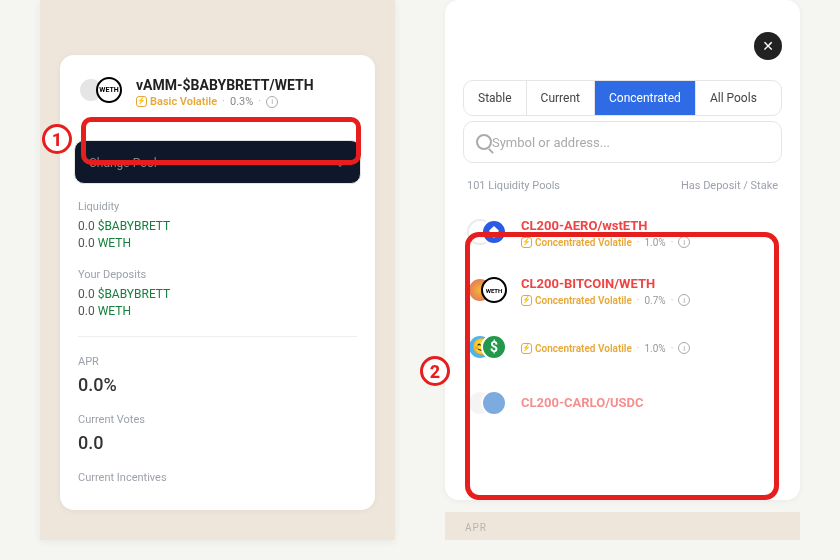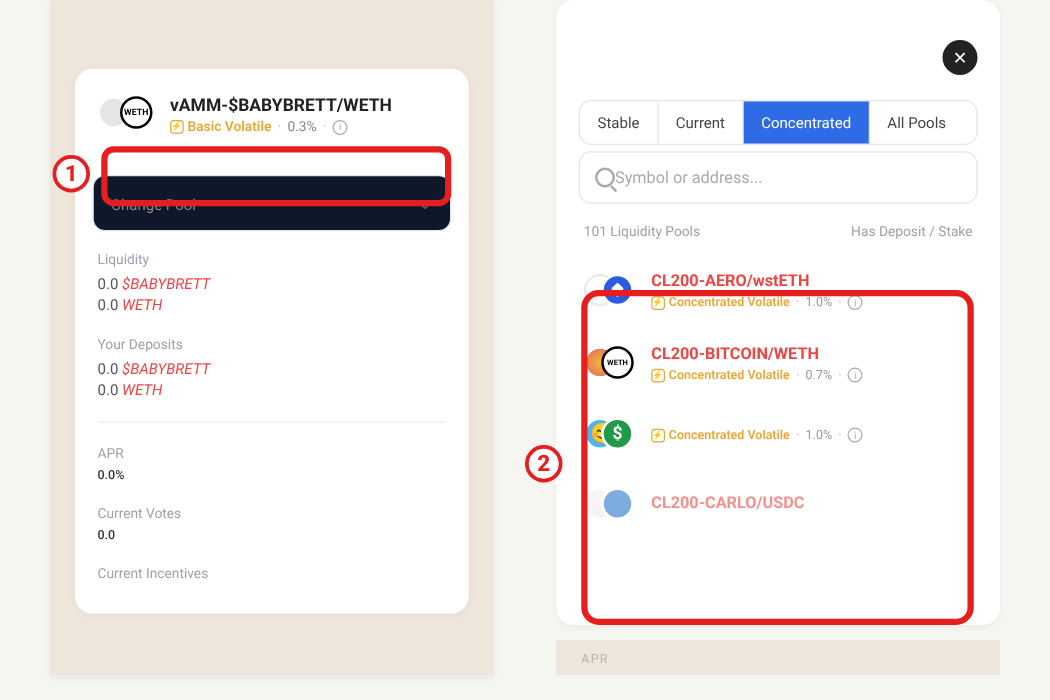--- a/index.html
+++ b/index.html
@@ -44,24 +44,24 @@
     }
     .chev { font-size: 14px; color: #666; }
     
     .highlight-1 { position: absolute; border: 5px solid #e61e1e; border-radius: 10px; left: 81px; top: 117px; width: 280px; height: 48px; pointer-events: none; }
     .circ-num { position: absolute; width: 30px; height: 30px; border: 3px solid #e61e1e; border-radius: 50%; display: flex; align-items: center; justify-content: center; font-weight: 800; font-size: 18px; color: #e61e1e; background: #fff; }
     .circ-1 { left: 42px; top: 124px; }
     
     .section-label { font-size: 11px; color: #9ca1aa; margin-bottom: 6px; }
     .val-line { font-size: 12px; margin-bottom: 3px; }
     .val-num { color: #555; }
-    .val-sym { color: #ef4444; font-style: italic; }
+    .val-sym { color: #15803d; }
     .block { margin-bottom: 18px; }
     .hr { border: none; border-top: 1px solid #eee; margin: 14px 0 18px 0; }
-    .apr-val { font-size: 10px; font-weight: 500; color: #333; }
+    .apr-val { font-size: 18px; font-weight: 500; color: #333; }
     
     
     .panel-right {
       position: absolute;
       right: 40px;
       top: 0;
       width: 355px;
       height: 540px;
     }
     .card-right {

